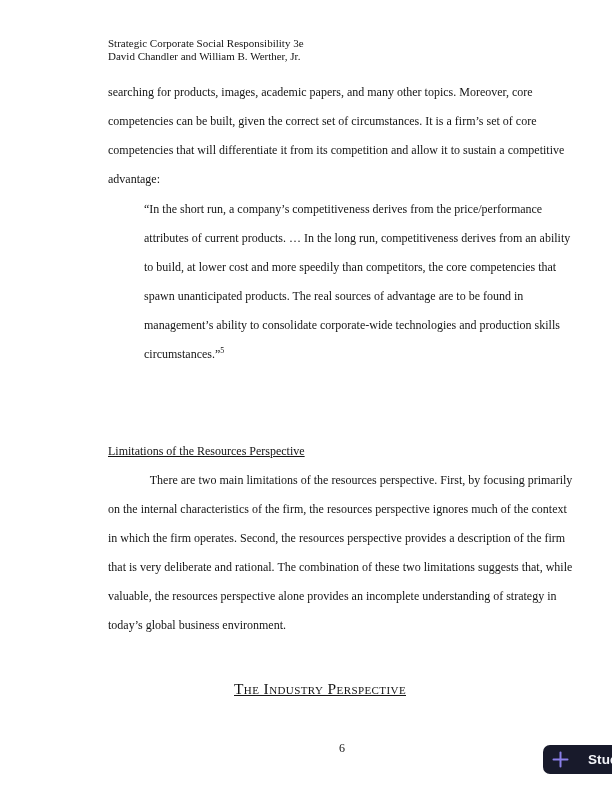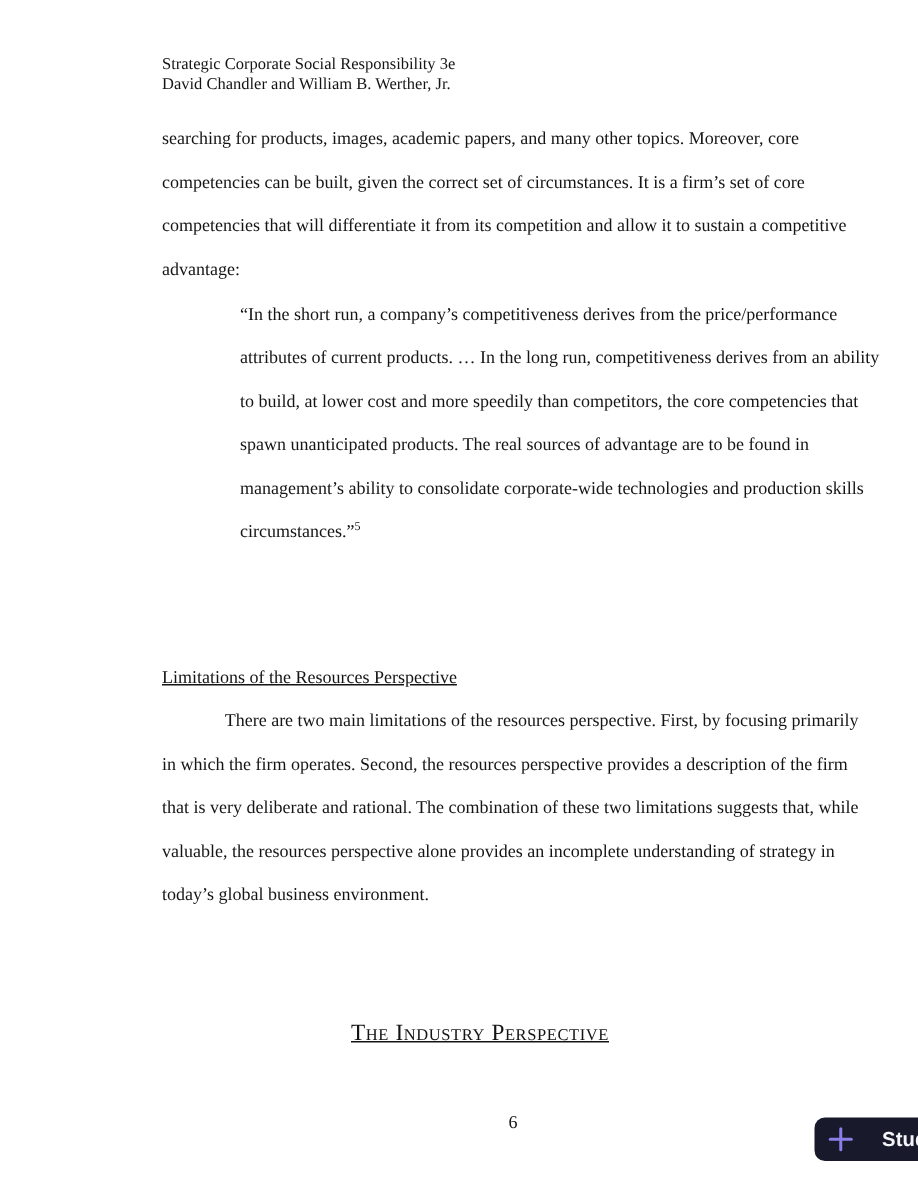--- a/index.html
+++ b/index.html
@@ -27,21 +27,21 @@
   }
   .body-block {
     position: absolute;
     font-size: 12px;
     line-height: 29px;
   }
   .body-block .line {
     white-space: nowrap;
   }
   .para1 { left: 72px; top: 78px; }
-  .quote { left: 124px; top: 195px; }
+  .quote { left: 108px; top: 195px; }
   .limitations-heading {
     position: absolute;
     left: 72px;
     top: 437px;
     font-size: 12px;
     line-height: 29px;
     text-decoration: underline;
     white-space: nowrap;
   }
   .para2 { left: 72px; top: 466px; }
@@ -119,20 +119,21 @@
     <div class="line">to build, at lower cost and more speedily than competitors, the core competencies that</div>
     <div class="line">spawn unanticipated products. The real sources of advantage are to be found in</div>
     <div class="line">management’s ability to consolidate corporate-wide technologies and production skills</div>
     <div class="line"><span>circumstances.”</span><sup class="footnote">5</sup></div>
   </div>
 
   <div class="limitations-heading">Limitations of the Resources Perspective</div>
 
   <div class="body-block para2">
     <div class="line first-indent">There are two main limitations of the resources perspective. First, by focusing primarily</div>
+    <div class="line">on the internal characteristics of the firm, the resources perspective ignores much of the context</div>
     <div class="line">in which the firm operates. Second, the resources perspective provides a description of the firm</div>
     <div class="line">that is very deliberate and rational. The combination of these two limitations suggests that, while</div>
     <div class="line">valuable, the resources perspective alone provides an incomplete understanding of strategy in</div>
     <div class="line">today’s global business environment.</div>
   </div>
 
   <div class="chapter-heading">
     <span>The Industry Perspective</span>
   </div>
 

